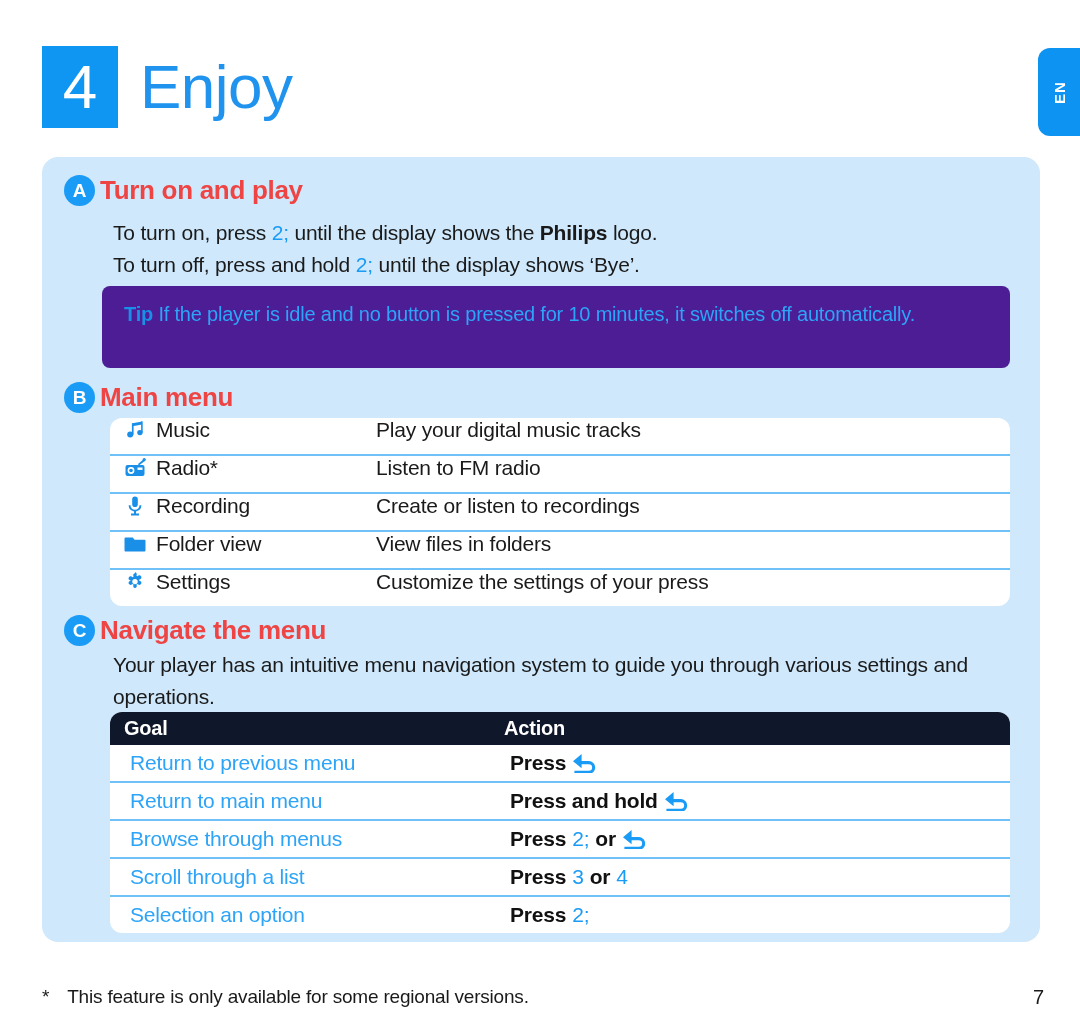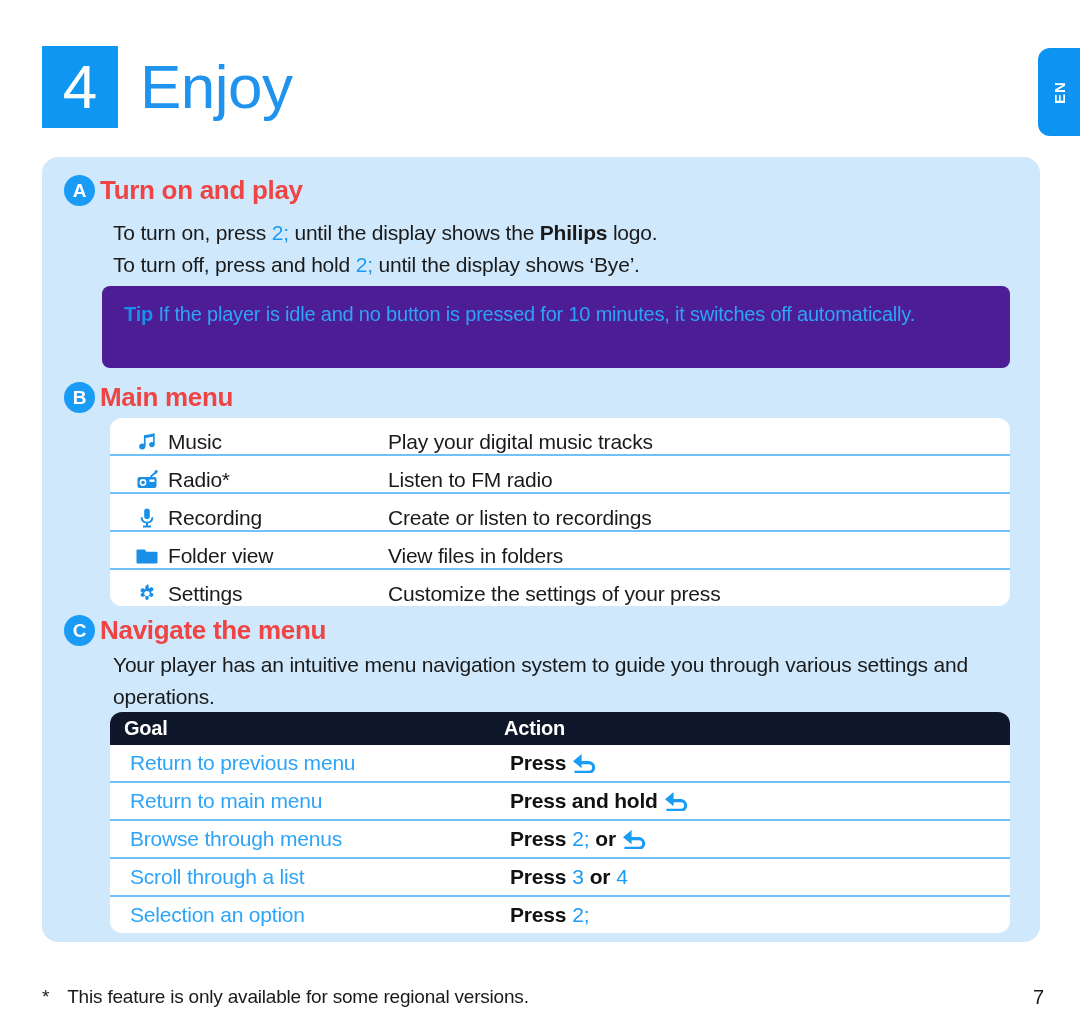--- a/index.html
+++ b/index.html
@@ -144,24 +144,24 @@
     left: 110px;
     top: 418px;
     width: 900px;
     background: #ffffff;
     border-radius: 12px;
     box-sizing: border-box;
     overflow: hidden;
   }
   .menu-row {
     display: flex;
-    align-items: flex-end;
+    align-items: flex-start;
     height: 36px;
     border-bottom: 2px solid #6fc1f7;
-    padding: 0 26px;
+    padding: 0 14px;
   }
   .menu-row:last-child { border-bottom: none; }
   .menu-row .label-cell {
     width: 252px;
     display: flex;
     align-items: center;
     font-size: 21px;
     color: #1a1a1a;
     letter-spacing: -0.2px;
   }

